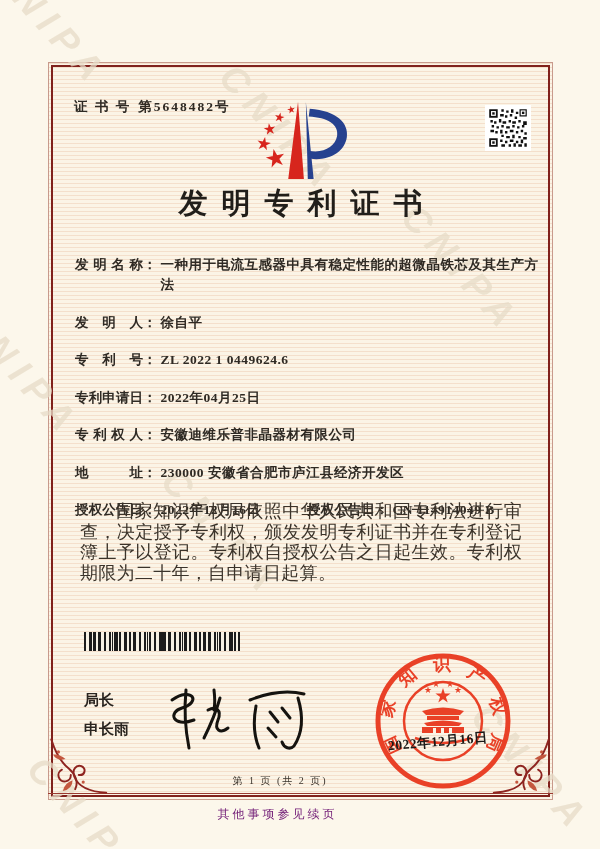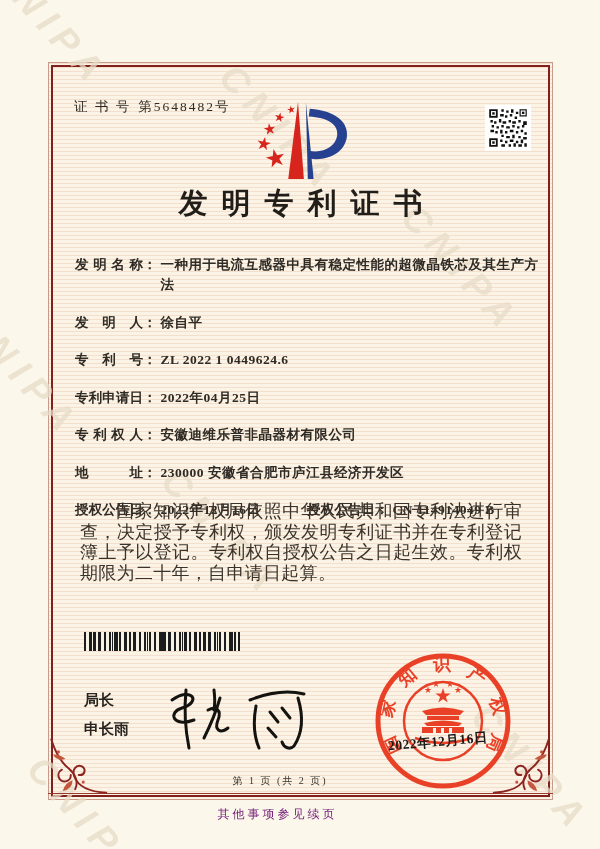--- a/index.html
+++ b/index.html
@@ -19,21 +19,21 @@
              repeating-linear-gradient(180deg, rgba(226,170,135,.28) 0 1px, rgba(0,0,0,0) 1px 4px),
              #fbf4e6; }
   .frame-inner { position:absolute; inset:2px; border:2.5px solid #80211c; }
   .bottom-rule { position:absolute; left:48px; top:793px; width:505px; height:4px;
                  border-top:1px solid #9a3a30; background:transparent; z-index:2; }
 
   .flourish { position:absolute; width:62px; height:66px; z-index:3; }
 
   .content { position:absolute; inset:0; z-index:2; color:#2f2a24; }
 
-  .cert-no { position:absolute; left:74px; top:98px; font-size:13.5px; font-weight:normal;
+  .cert-no { position:absolute; left:74px; top:98px; font-size:13.5px; font-weight:bold;
              letter-spacing:2px; display:flex; gap:7px; }
 
   .logo { position:absolute; left:240px; top:99px; }
   .qr { position:absolute; left:485px; top:105px; width:46px; height:46px; background:#fff; padding:3px; }
 
   .title { position:absolute; left:0; right:0; top:184px; text-align:center;
            font-size:29px; font-weight:bold; letter-spacing:14px; padding-left:15px; color:#211e1a; }
 
   .fields { position:absolute; left:75px; top:255px; width:470px; font-size:13.5px; font-weight:bold; }
   .frow { display:flex; line-height:20px; margin-bottom:17.5px; }

